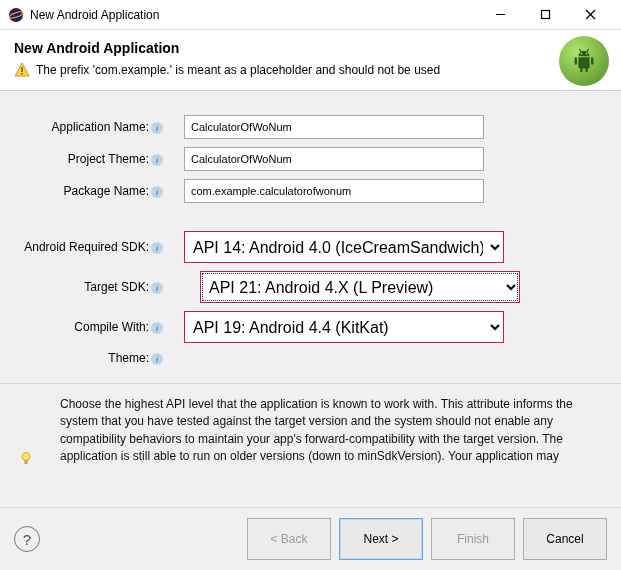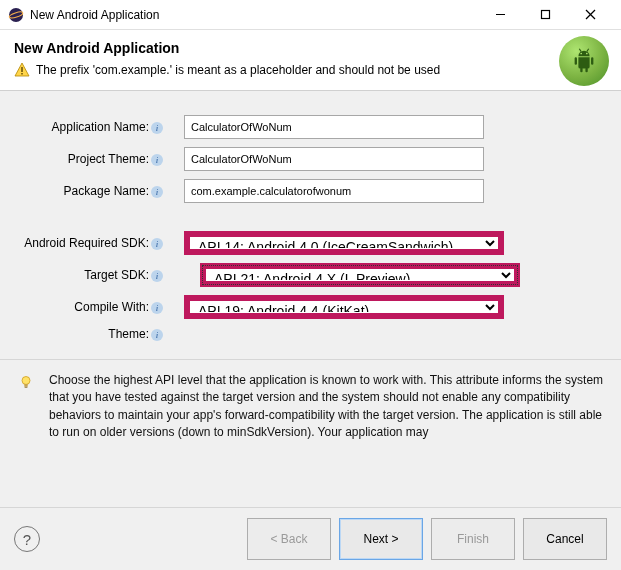--- a/index.html
+++ b/index.html
@@ -15,25 +15,25 @@
 .header-msg { display: flex; align-items: center; gap: 6px; font-size: 12px; color: #000; }
 .warn-icon { width: 16px; height: 16px; flex-shrink: 0; }
 .android-badge { position: absolute; right: 12px; top: 6px; width: 50px; height: 50px; border-radius: 50%; background: radial-gradient(circle at 35% 30%, #aee571, #7cb342 55%, #4a8f28); display:flex; align-items:center; justify-content:center; }
 .android-badge svg { width: 30px; height: 30px; }
 .sep { height: 1px; background: #d0d0d0; }
 .form-area { background: #f0f0f0; padding: 24px 14px 10px 14px; }
 .row { display: flex; align-items: center; margin-bottom: 8px; }
 .row label { width: 170px; text-align: right; padding-right: 21px; font-size: 12px; color: #000; }
 .info-i { display: inline-block; width: 12px; height: 12px; border-radius: 50%; background: #bcd4ec; color: #2a5d9e; font-size: 9px; line-height: 12px; text-align: center; margin-left: 2px; font-style: italic; font-family: Georgia, serif; }
 .row input[type=text] { flex: 1; max-width: 300px; height: 24px; padding: 2px 6px; border: 1px solid #a7a7a7; font-size: 11px; background: #fff; }
-.row select { flex: 1; max-width: 320px; height: 24px; padding: 1px 4px; border: 6px solid #be185d; font-size: 14px; background: #fff; }
+.row select { flex: 1; max-width: 320px; height: 32px; padding: 1px 4px; border: 1px solid #be185d; font-size: 16px; background: #fff; }
 .row select.highlight { outline: 1px dotted #333; outline-offset: -3px; margin-left: 16px; }
 .gap { height: 20px; }
 .hint-area { background: #f0f0f0; padding: 12px 14px 10px 18px; border-top: 1px solid #d6d6d6; }
-.hint-row { display: flex; gap: 15px; }
+.hint-row { display: flex; gap: 26px; align-items: flex-end; }
 .bulb-icon { width: 16px; height: 16px; flex-shrink: 0; margin-top: 2px; }
 .hint-text { font-size: 12px; color: #111; line-height: 1.45; }
 .footer { position: absolute; bottom: 0; left: 0; right: 0; background: #f0f0f0; border-top: 1px solid #d6d6d6; padding: 10px 14px; display: flex; align-items: center; }
 .help-btn { width: 26px; height: 26px; border-radius: 50%; border: 1.5px solid #777; display: flex; align-items: center; justify-content: center; color: #555; font-size: 15px; cursor: pointer; }
 .spacer { flex: 1; }
 .btn { min-width: 84px; height: 42px; margin-left: 8px; border: 1px solid #adadad; background: #e9e9e9; font-size: 12px; cursor: pointer; padding: 0 10px; }
 .btn:disabled { color: #9a9a9a; background: #ececec; cursor: default; }
 .btn.primary { border: 1px solid #6aa6e6; box-shadow: 0 0 0 1px #bcd8f5 inset; }
 .watermark { position:absolute; right:10px; bottom:42px; color:#c7c7c7; font-size:11px; letter-spacing:1px; pointer-events:none; }
 </style>

